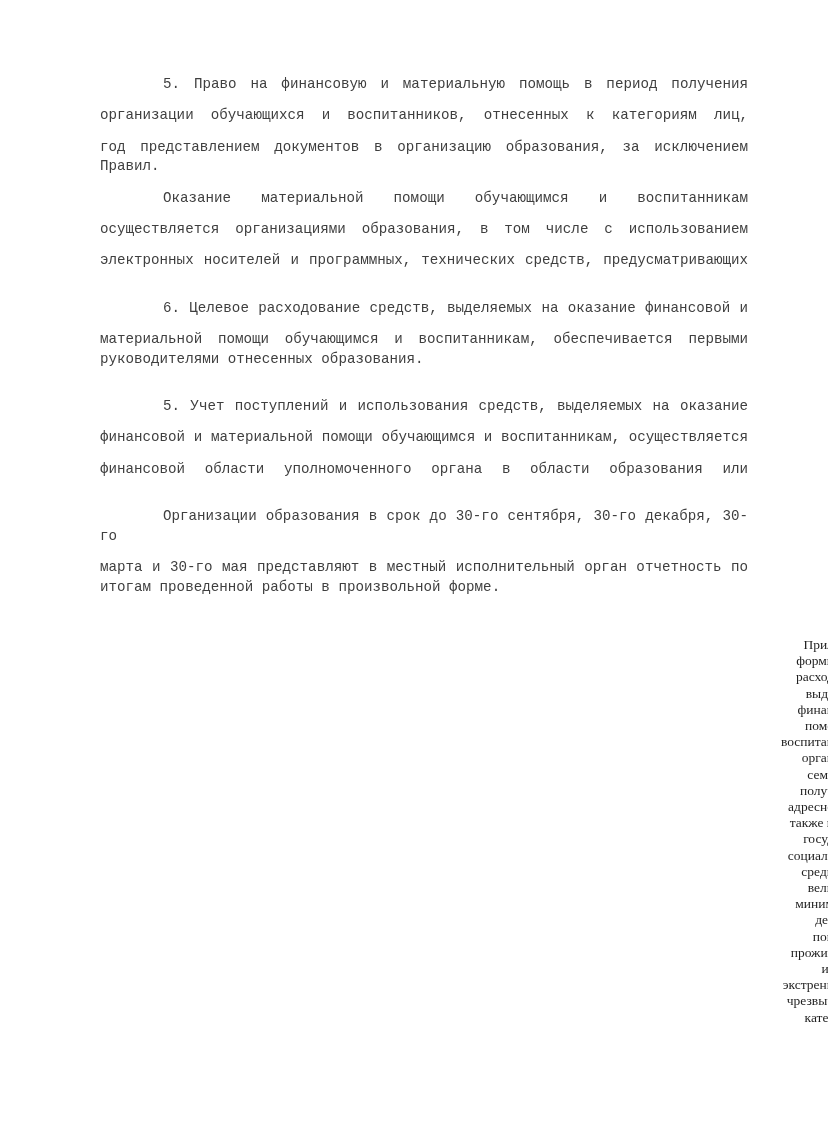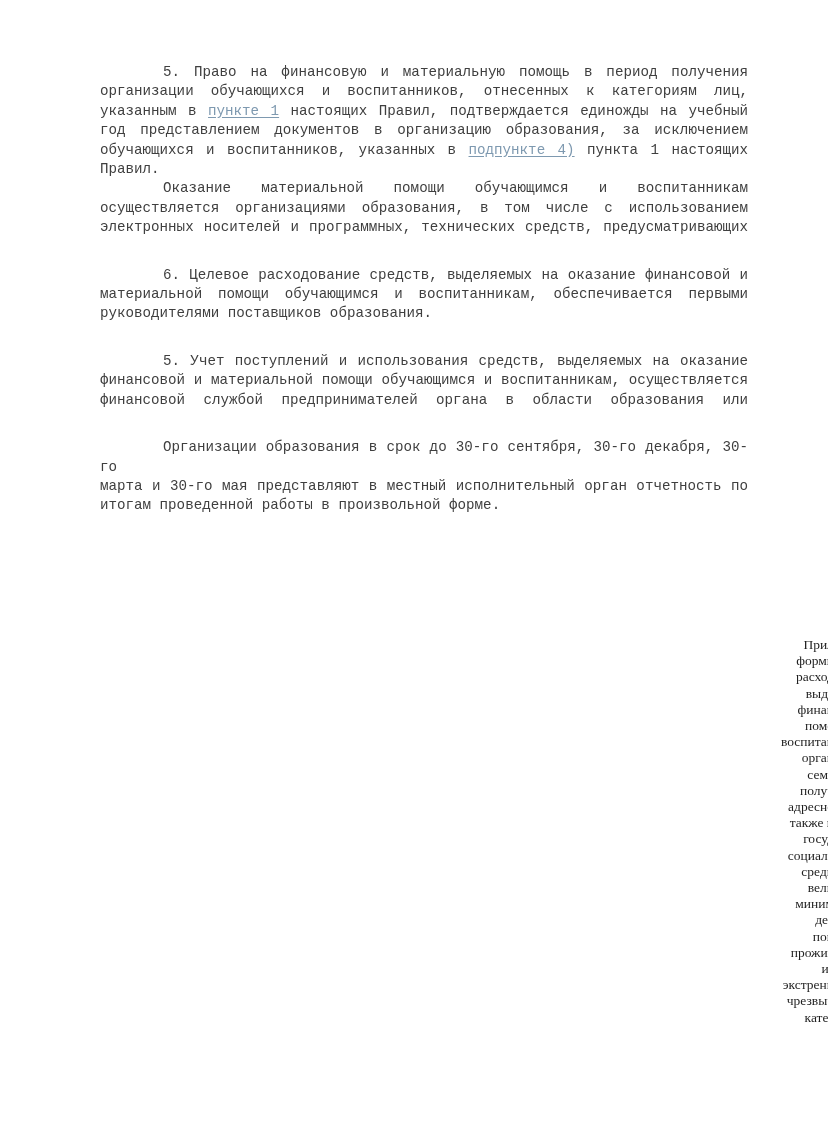--- a/index.html
+++ b/index.html
@@ -17,21 +17,21 @@
     left: 100px;
     top: 63px;
     width: 648px;
     font-size: 14.2px;
     line-height: 19.4px;
     color: var(--text-color, #3f3f3f);
   }
   .para { margin: 0; }
   .para.gap { margin-top: 28px; }
   .line { min-height: 19.4px; }
-  .line.j { text-align: justify; text-align-last: justify; }
+  .line.j { text-align: justify; text-align-last: justify; margin-top: 12px; }
   .line.first { text-indent: 63px; }
   .link {
     color: var(--link-color, #7e99b0);
     text-decoration: underline;
     text-underline-offset: 2px;
     cursor: pointer;
   }
   
   .annex {
     position: absolute;
@@ -45,39 +45,37 @@
   }
   .annex .aline { white-space: pre; }
 </style>
 </head>
 <body style="--text-color: #3f3f3f; --link-color: #7e99b0; --annex-color: #1f1f1f; background: rgb(255, 255, 255);">
 
 <main class="doc" id="doc">
     <div class="para">
       <div class="line j first"><span>5. Право на финансовую и материальную помощь в период получения</span></div>
       <div class="line j"><span>организации обучающихся и воспитанников, отнесенных к категориям лиц,</span></div>
-      <div class="line j"><span>указанным в </span><span class="link">пункте 1</span><span> настоящих Правил, подтверждается единожды на учебный</span></div>
       <div class="line j"><span>год представлением документов в организацию образования, за исключением</span></div>
-      <div class="line j"><span>обучающихся и воспитанников, указанных в </span><span class="link">подпункте 4)</span><span> пункта 1 настоящих</span></div>
       <div class="line"><span>Правил.</span></div>
     </div>
     <div class="para">
       <div class="line j first"><span>Оказание материальной помощи обучающимся и воспитанникам</span></div>
       <div class="line j"><span>осуществляется организациями образования, в том числе с использованием</span></div>
       <div class="line j"><span>электронных носителей и программных, технических средств, предусматривающих</span></div>
     </div>
     <div class="para gap">
       <div class="line j first"><span>6. Целевое расходование средств, выделяемых на оказание финансовой и</span></div>
       <div class="line j"><span>материальной помощи обучающимся и воспитанникам, обеспечивается первыми</span></div>
-      <div class="line"><span>руководителями поставщиков образования.</span></div>
+      <div class="line"><span>руководителями отнесенных образования.</span></div>
     </div>
     <div class="para gap">
       <div class="line j first"><span>5. Учет поступлений и использования средств, выделяемых на оказание</span></div>
       <div class="line j"><span>финансовой и материальной помощи обучающимся и воспитанникам, осуществляется</span></div>
-      <div class="line j"><span>финансовой службой предпринимателей органа в области образования или</span></div>
+      <div class="line j"><span>финансовой области уполномоченного органа в области образования или</span></div>
     </div>
     <div class="para gap">
       <div class="line j first"><span>Организации образования в срок до 30-го сентября, 30-го декабря, 30-го</span></div>
       <div class="line j"><span>марта и 30-го мая представляют в местный исполнительный орган отчетность по</span></div>
       <div class="line"><span>итогам проведенной работы в произвольной форме.</span></div>
     </div>
   </main>
 
 <aside class="annex" id="annex">
     <div class="aline">Прил</div>

